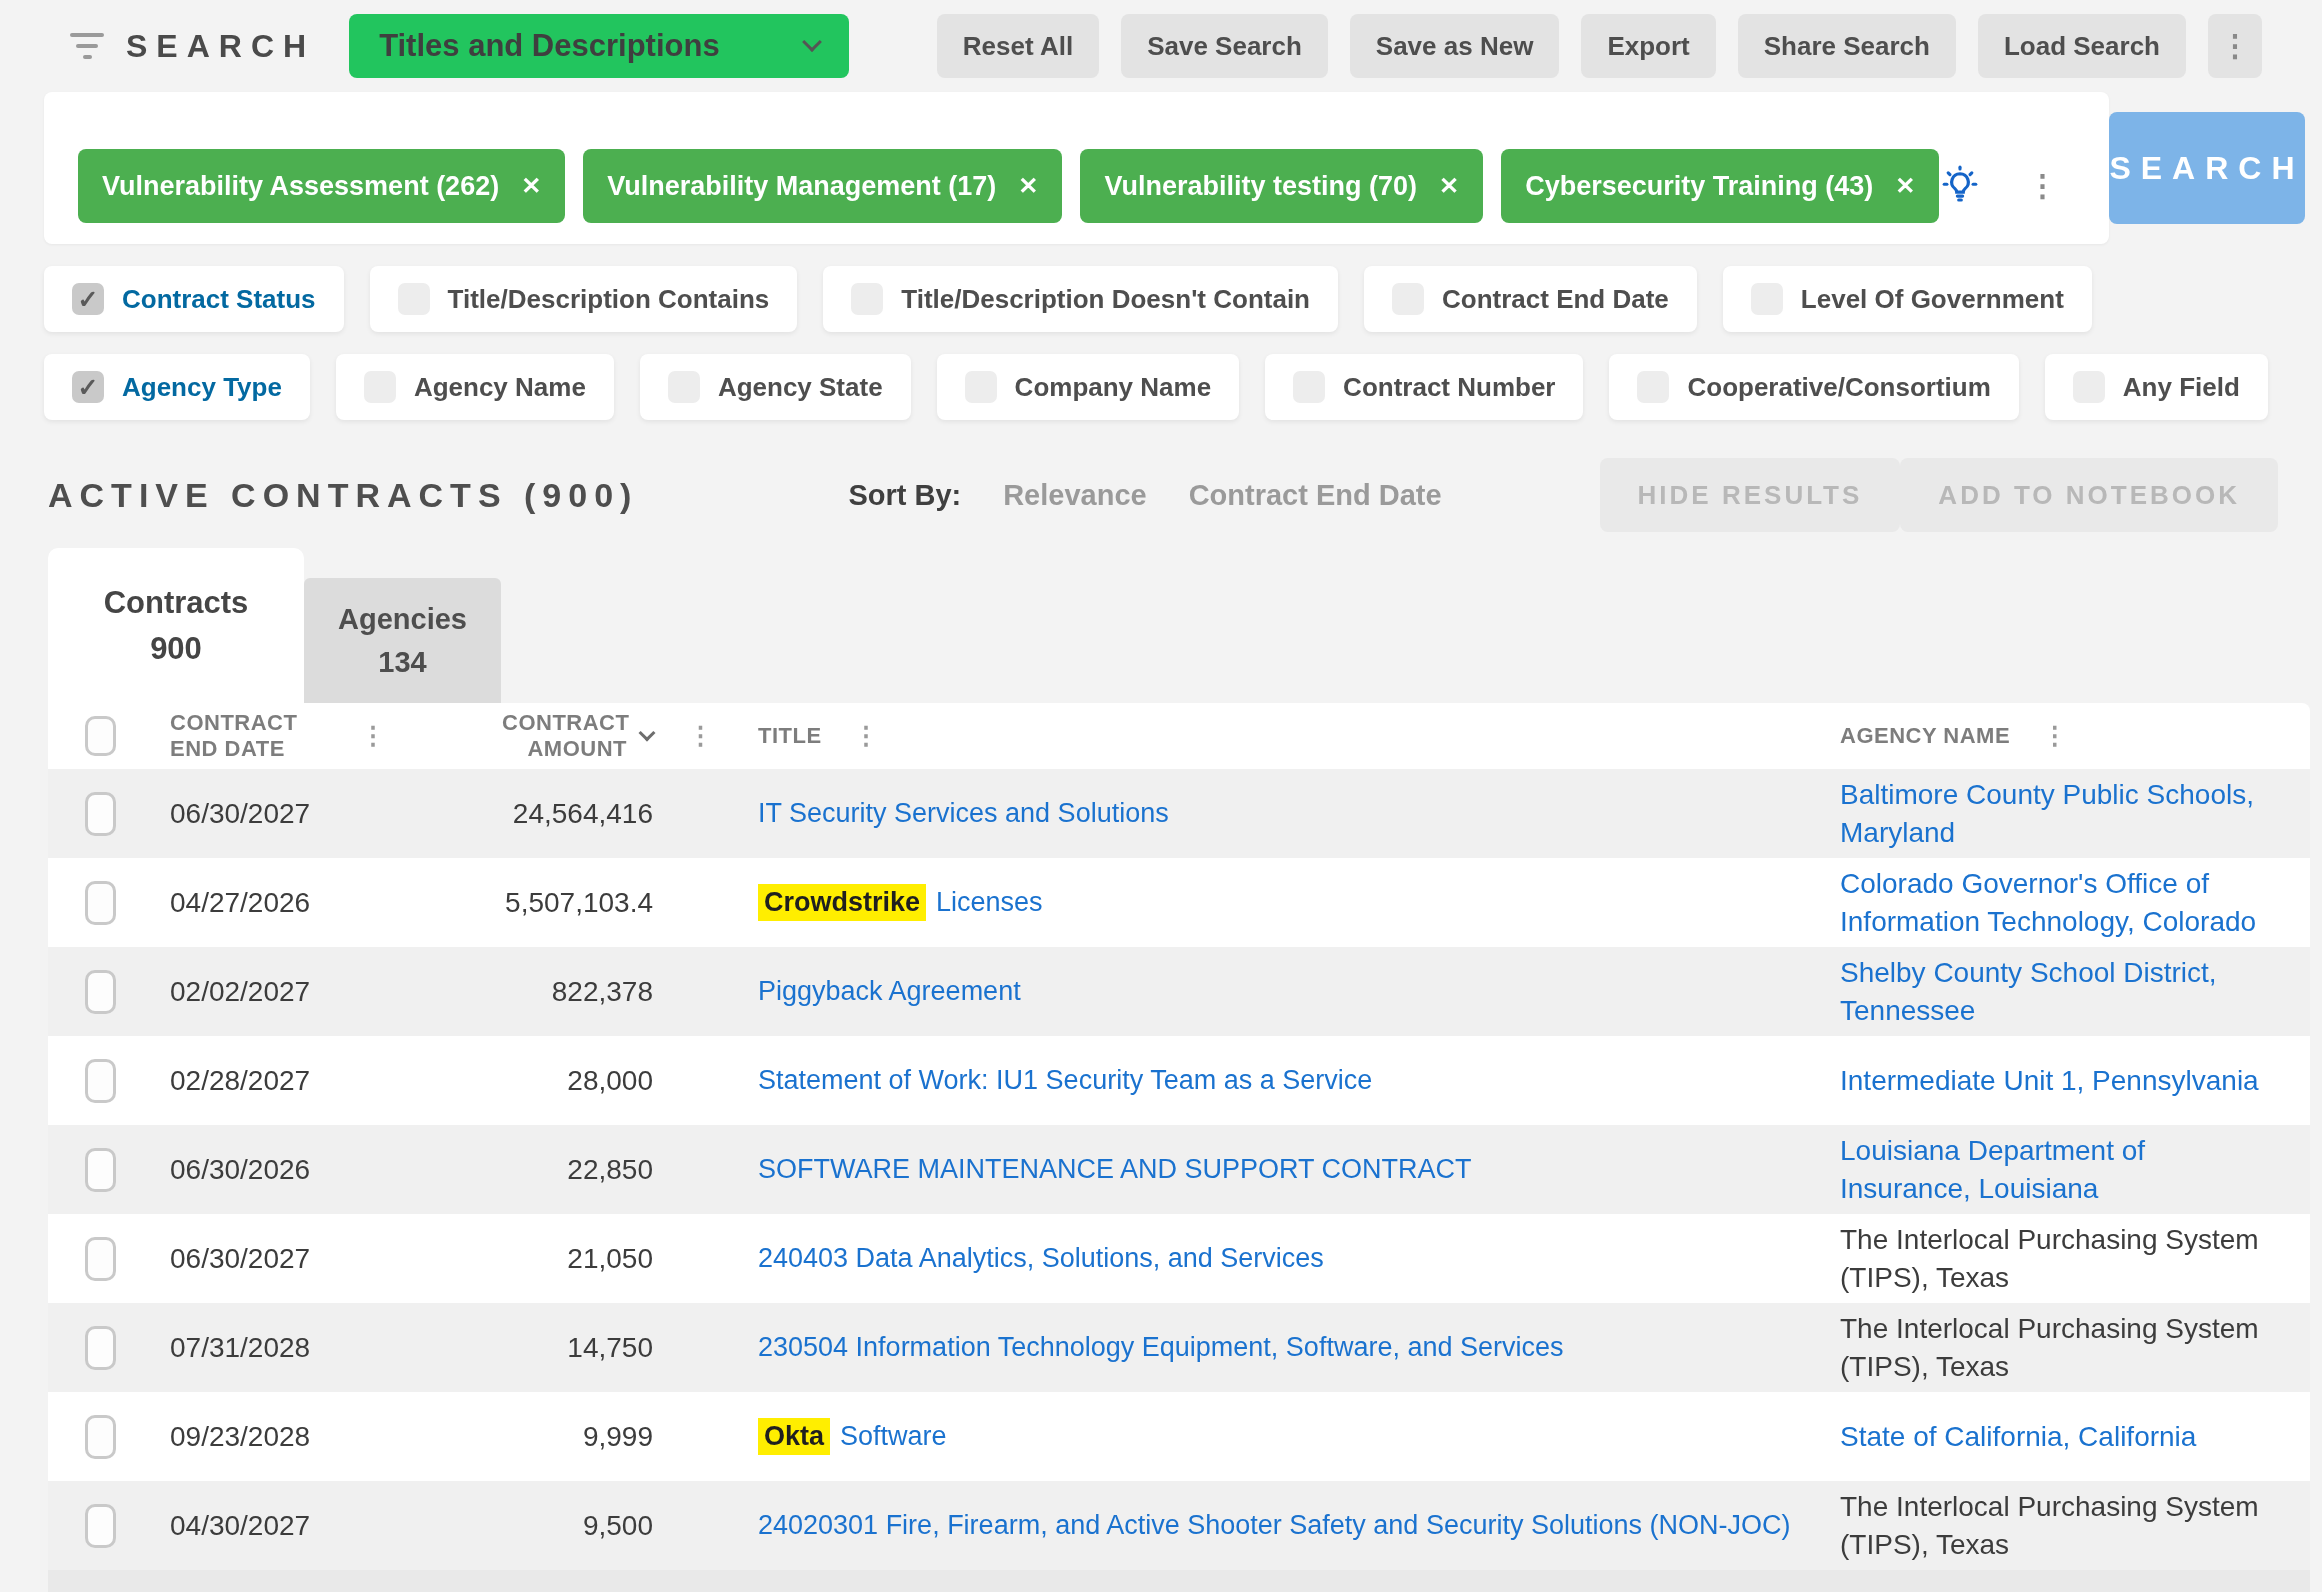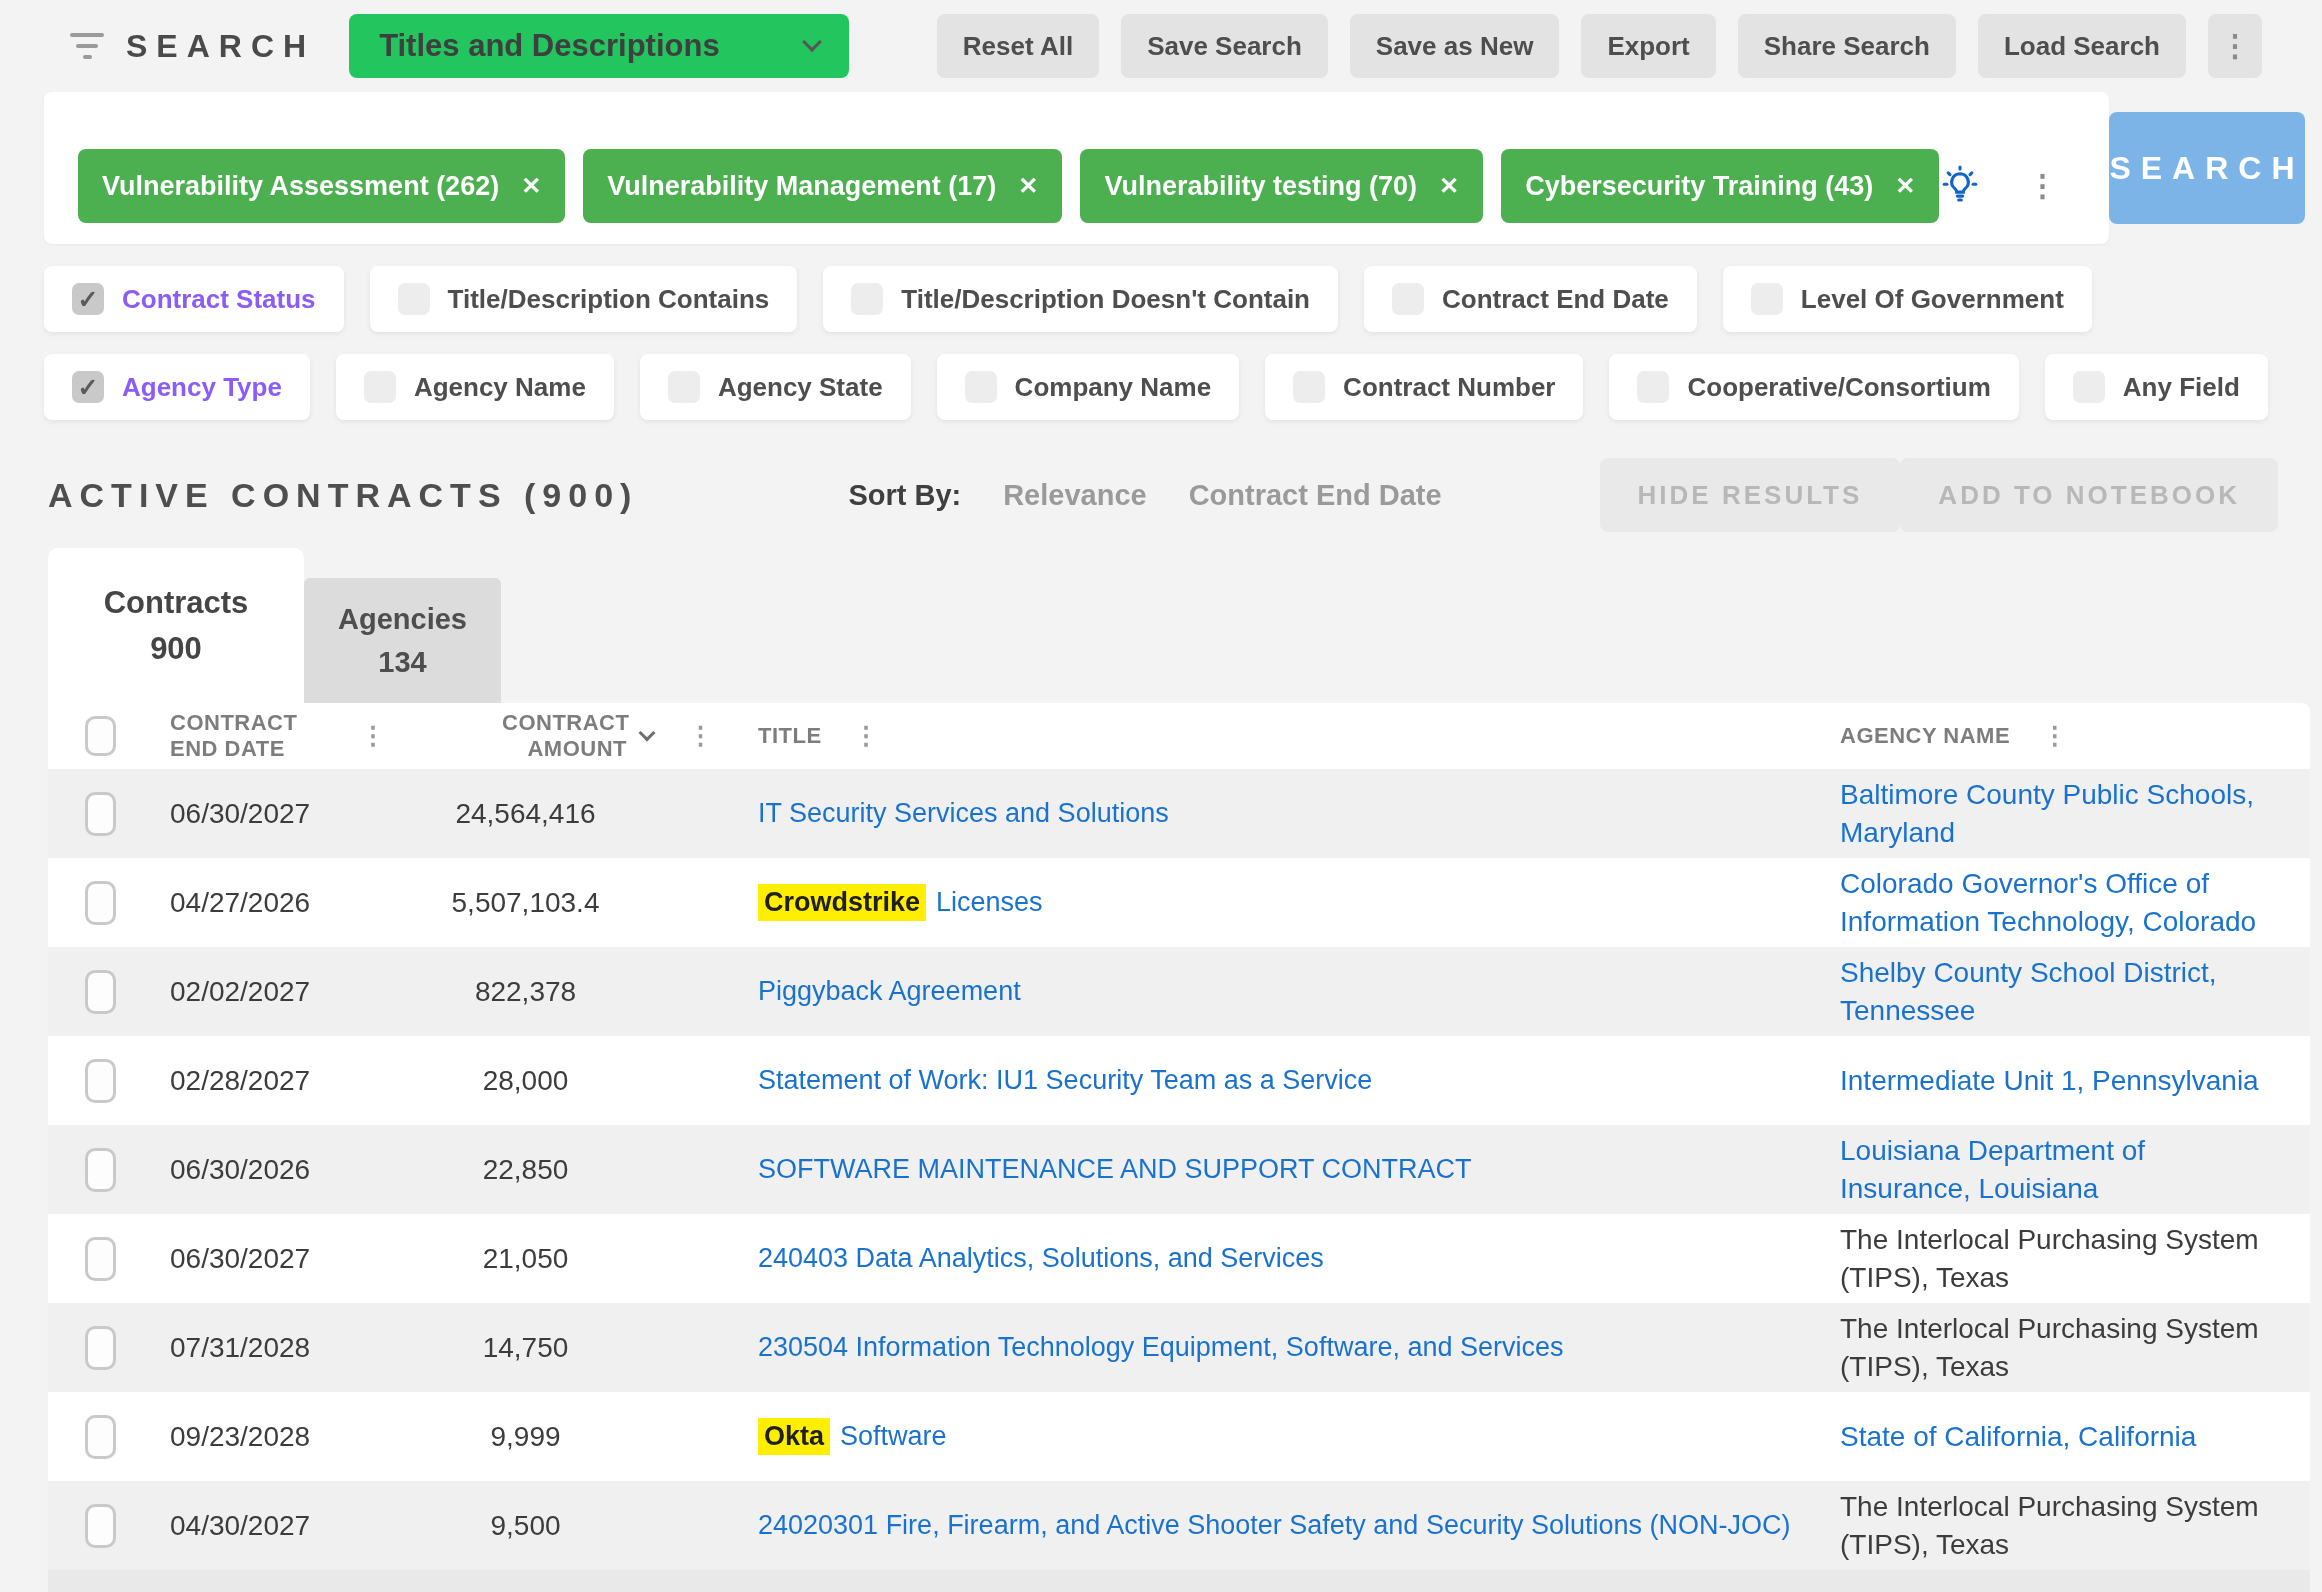--- a/index.html
+++ b/index.html
@@ -37,21 +37,21 @@
     font-family:inherit; font-size:32px; font-weight:bold; letter-spacing:10px; cursor:pointer; }
 
   
   .filter-row { display:flex; gap:26px; margin:22px 44px 0 44px; }
   .pill { background:#fff; border-radius:8px; height:66px; display:inline-flex; align-items:center; gap:18px;
     padding:0 28px; box-shadow:0 2px 5px rgba(0,0,0,0.07); font-size:26px; font-weight:bold; color:#4e4e4e;
     cursor:pointer; white-space:nowrap; }
   .cbx-sq { width:32px; height:32px; border-radius:7px; background:#ededed; flex:0 0 auto; }
   .cbx-sq.checked { background:#c9c9c9; display:flex; align-items:center; justify-content:center; }
   .cbx-sq.checked i { font-style:normal; color:#5a5a5a; font-size:25px; line-height:1; }
-  .pill.checked .pill-label { color:#8b5cf6; }
+  .pill.checked .pill-label { color:#0369a1; }
 
   
   .results-bar { display:flex; align-items:center; margin:38px 44px 0 48px; }
   .results-heading { font-size:34px; font-weight:bold; letter-spacing:7px; color:#4e4e4e; }
   .sort { display:flex; align-items:center; gap:42px; margin-left:210px; }
   .sort-label { font-size:29px; font-weight:bold; color:#3f3f3f; }
   .sort-opt { background:none; border:none; font-family:inherit; font-size:29px; font-weight:bold; color:#9a9a9a; cursor:pointer; }
   .r-actions { margin-left:auto; display:flex; }
   .r-actions button { height:74px; background:#e9e9e9; border:none; border-radius:8px; padding:0 38px;
     font-family:inherit; font-size:26px; font-weight:bold; letter-spacing:3px; color:#b8b8b8; cursor:pointer; }
@@ -76,21 +76,21 @@
   .htitle, .hagency { display:flex; align-items:center; gap:32px; }
   .htitle { padding-left:10px; }
   .kebab-col { color:#9a9a9a; font-size:25px; font-weight:bold; cursor:pointer; line-height:0.85; }
 
   .trow { height:89px; }
   .trow.alt { background:#f0f0f0; }
   .cc { display:flex; padding-left:37px; }
   .cbx { width:31px; height:44px; border:3px solid #c9c9c9; border-radius:10px; background:#fdfdfd; cursor:pointer; }
   .thead .cbx { height:40px; }
   .cdate { padding-left:27px; font-size:28px; color:#3c3c3c; }
-  .camount { text-align:center; font-size:28px; color:#3c3c3c; }
+  .camount { text-align:right; font-size:28px; color:#3c3c3c; }
   .ctitle { padding-left:10px; display:flex; align-items:center; gap:10px; white-space:nowrap; }
   .tlink { font-size:27px; color:#1a72cf; text-decoration:none; cursor:pointer; }
   .hl { background:#ffee00; color:#1f1f1f; font-weight:bold; font-size:27px; padding:3px 6px; }
   .cagency { font-size:28px; line-height:1.35; padding-right:30px; }
   .cagency a { color:#1a72cf; text-decoration:none; cursor:pointer; }
   .cagency.plain { color:#3c3c3c; }
   .trow-partial { height:30px; background:#e9e9e9; }
 
   .bulb-btn { background:none; border:none; cursor:pointer; display:flex; }
 </style>

